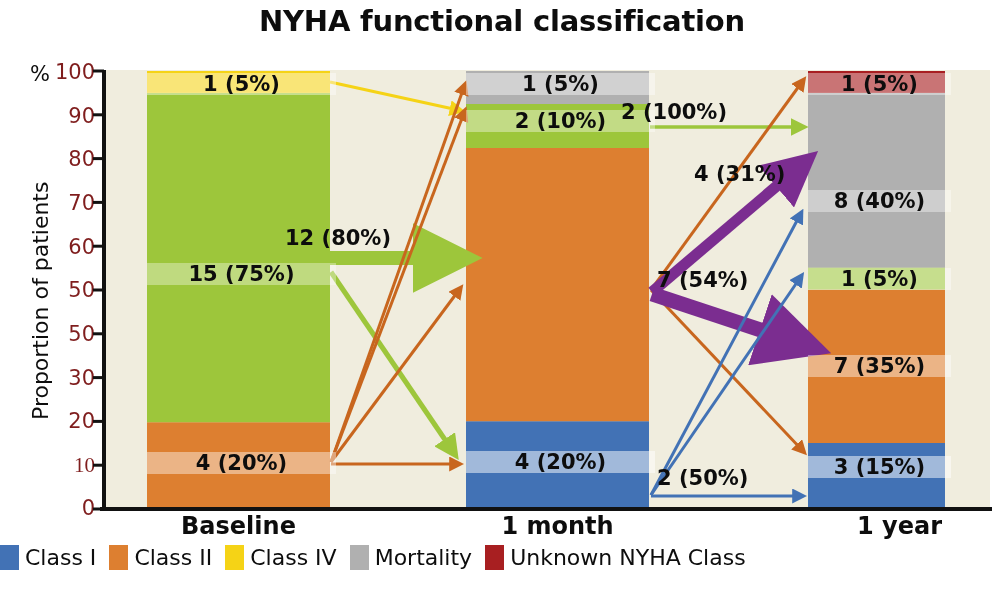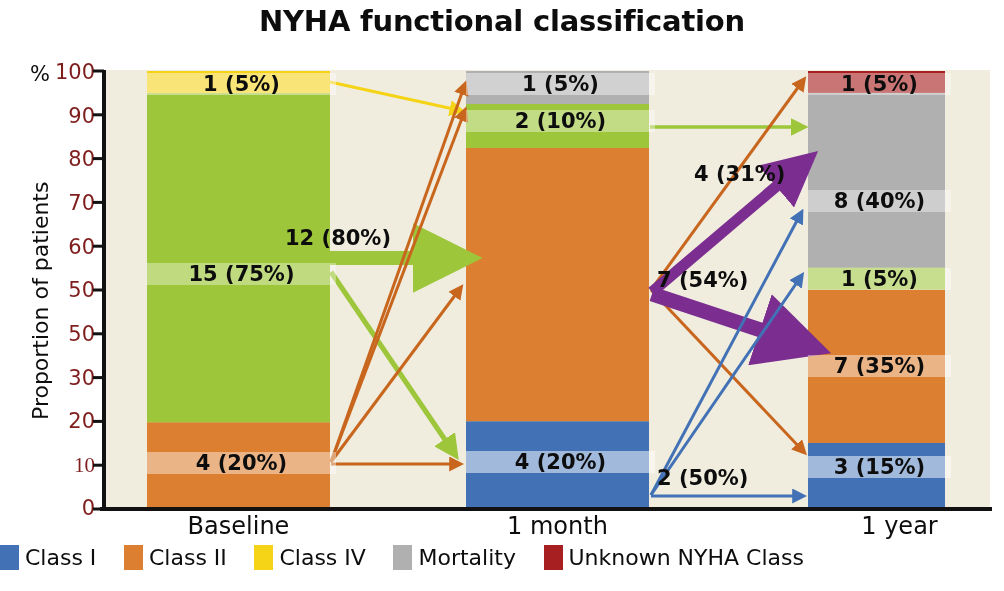--- a/index.html
+++ b/index.html
@@ -59,20 +59,21 @@
     font-size: 21px;
     color: #7f1d1d;
   }
   .xtick-label {
     position: absolute;
     text-align: center;
     font-family: "DejaVu Sans", sans-serif;
     font-size: 24px;
     color: #0d0d0d;
     white-space: nowrap;
+    font-weight: bold;
   }
   .seg-label {
     position: absolute;
     text-align: center;
     font-family: "DejaVu Sans", sans-serif;
     font-weight: bold;
     font-size: 21px;
     color: #0d0d0d;
     white-space: nowrap;
     padding: 0 3px;
@@ -85,21 +86,21 @@
     font-size: 21px;
     color: #0d0d0d;
     white-space: nowrap;
   }
   .legend {
     position: absolute;
     left: 0;
     top: 545px;
     width: 804px;
     display: flex;
-    justify-content: space-between;
+    justify-content: flex-start;
     align-items: center;
     gap: 13px;
   }
   .legend-item {
     display: flex;
     align-items: center;
     gap: 6px;
   }
   .legend-swatch {
     width: 19px;
@@ -233,20 +234,21 @@
   <div class="seg-label" style="left:466px; top:110px; width:183px; background:rgba(255,255,255,0.38);">2 (10%)</div>
   <div class="seg-label" style="left:466px; top:451px; width:183px; background:rgba(255,255,255,0.5);">4 (20%)</div>
 
   <div class="seg-label" style="left:808px; top:73px; width:137px; background:rgba(255,255,255,0.38);">1 (5%)</div>
   <div class="seg-label" style="left:808px; top:190px; width:137px; background:rgba(255,255,255,0.38);">8 (40%)</div>
   <div class="seg-label" style="left:808px; top:268px; width:137px; background:rgba(255,255,255,0.42);">1 (5%)</div>
   <div class="seg-label" style="left:808px; top:355px; width:137px; background:rgba(255,255,255,0.42);">7 (35%)</div>
   <div class="seg-label" style="left:808px; top:456px; width:137px; background:rgba(255,255,255,0.5);">3 (15%)</div>
 
   <div class="flow-label" style="left:285px; top:226px;">12 (80%)</div>
+  <div class="flow-label" style="left:621px; top:100px;">2 (100%)</div>
   <div class="flow-label" style="left:694px; top:162px;">4 (31%)</div>
   <div class="flow-label" style="left:657px; top:268px;">7 (54%)</div>
   <div class="flow-label" style="left:657px; top:466px;">2 (50%)</div>
 
   <div class="legend">
     <div class="legend-item">
       <span class="legend-swatch" style="background:#4272B5;"></span>
       <span class="legend-text">Class I</span>
     </div>
     <div class="legend-item">

